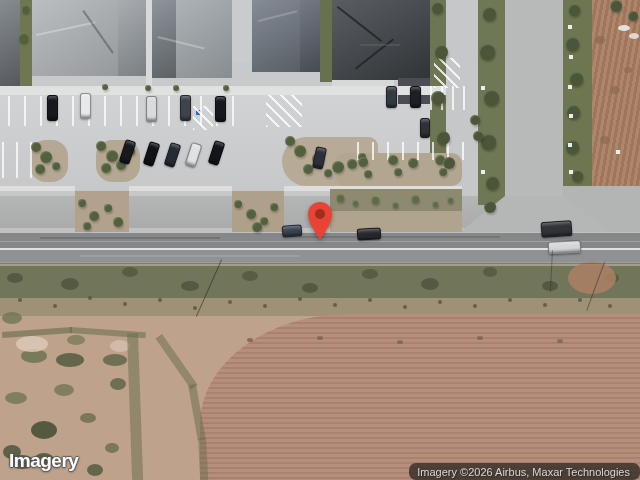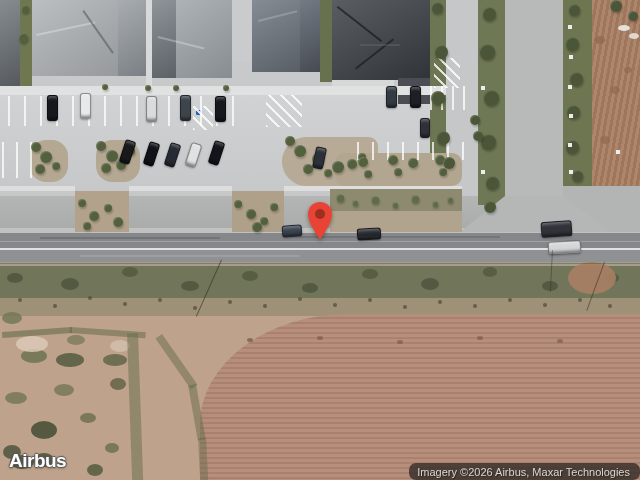--- a/index.html
+++ b/index.html
@@ -302,15 +302,15 @@
       <div class="it line" style="left: 40px; top: 237px; width: 180px; height: 2px; background-color: rgba(60, 62, 64, 0.25); transform: rotate(0deg);"></div>
       <div class="it line" style="left: 300px; top: 236px; width: 200px; height: 2px; background-color: rgba(60, 62, 64, 0.22); transform: rotate(0deg);"></div>
       <div class="it line" style="left: 80px; top: 255px; width: 220px; height: 2px; background-color: rgba(255, 255, 255, 0.12); transform: rotate(0deg);"></div>
     </div>
 
   <svg id="pin" viewBox="0 0 28 40" xmlns="http://www.w3.org/2000/svg">
     <path d="M14 1 C7 1 2 6.4 2 13.2 C2 22.6 14 38.5 14 38.5 C14 38.5 26 22.6 26 13.2 C26 6.4 21 1 14 1 Z" fill="#E94335"></path>
     <circle cx="14" cy="13" r="5" fill="#9C2F1F"></circle>
   </svg>
 
-  <div id="logo">Airbus</div>
+  <div id="logo">Imagery</div>
   <div id="attrib">Imagery ©2026 Airbus, Maxar Technologies</div>
 </div>
 
 </body></html>

